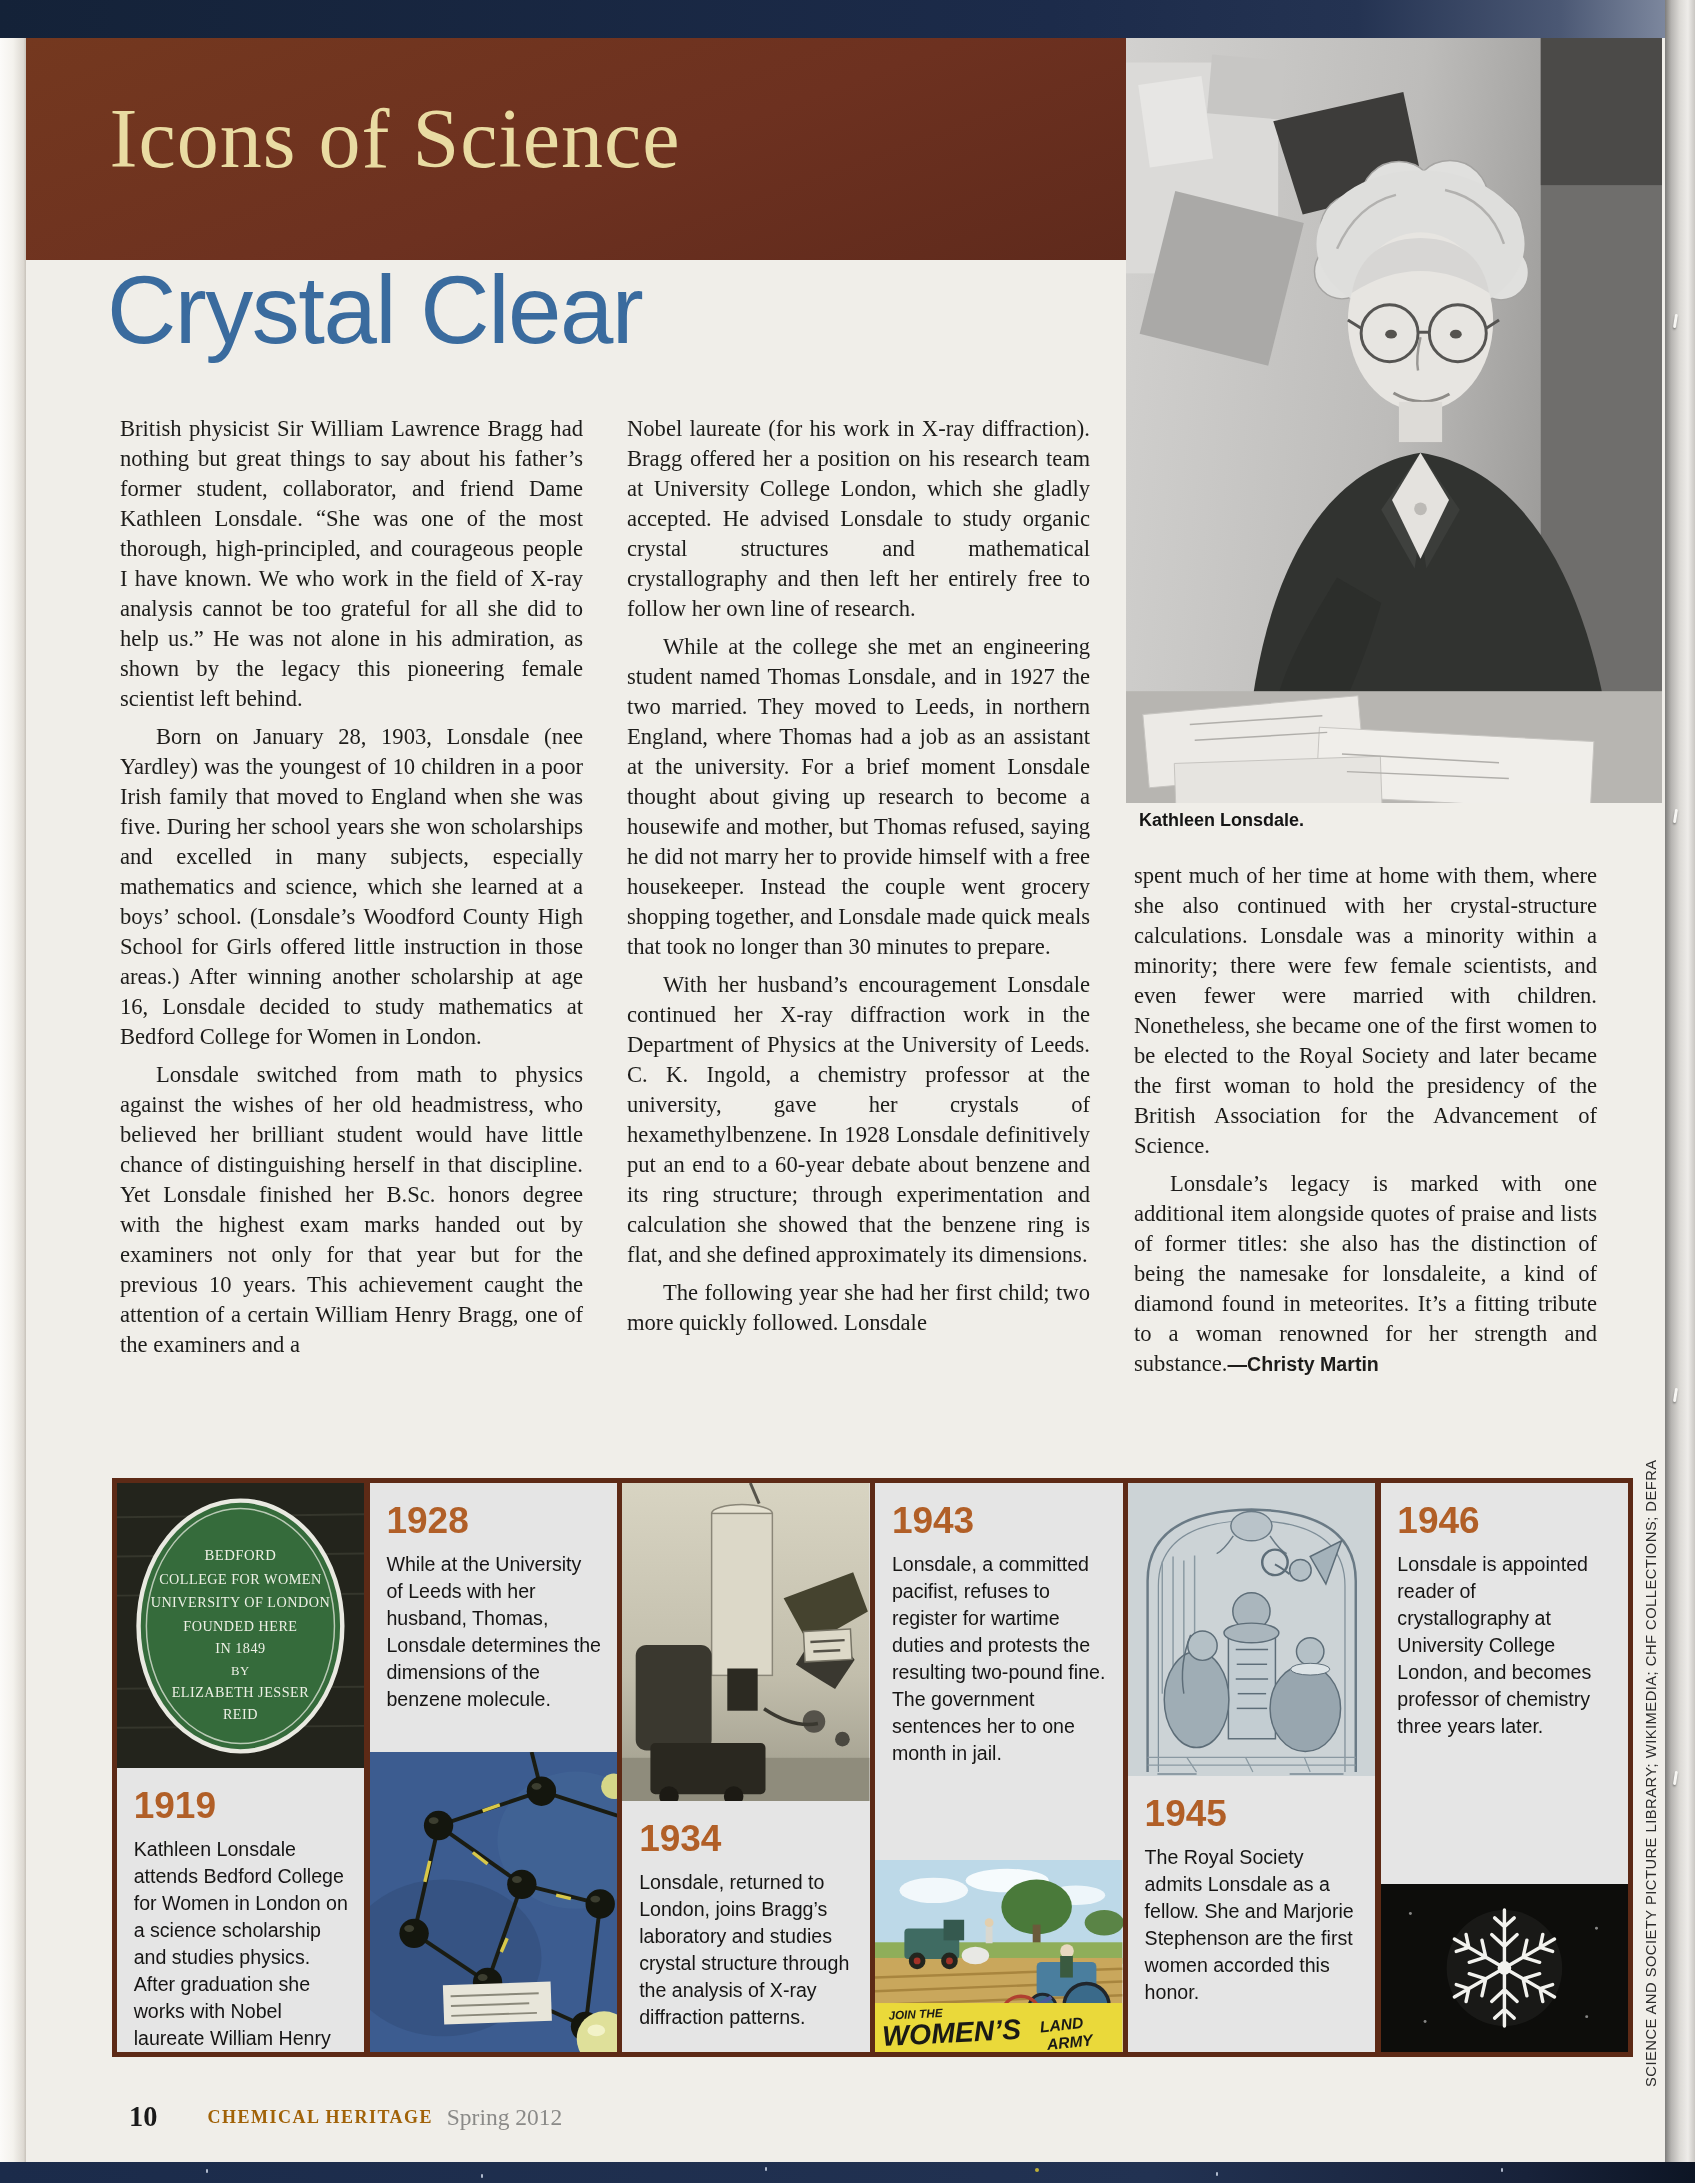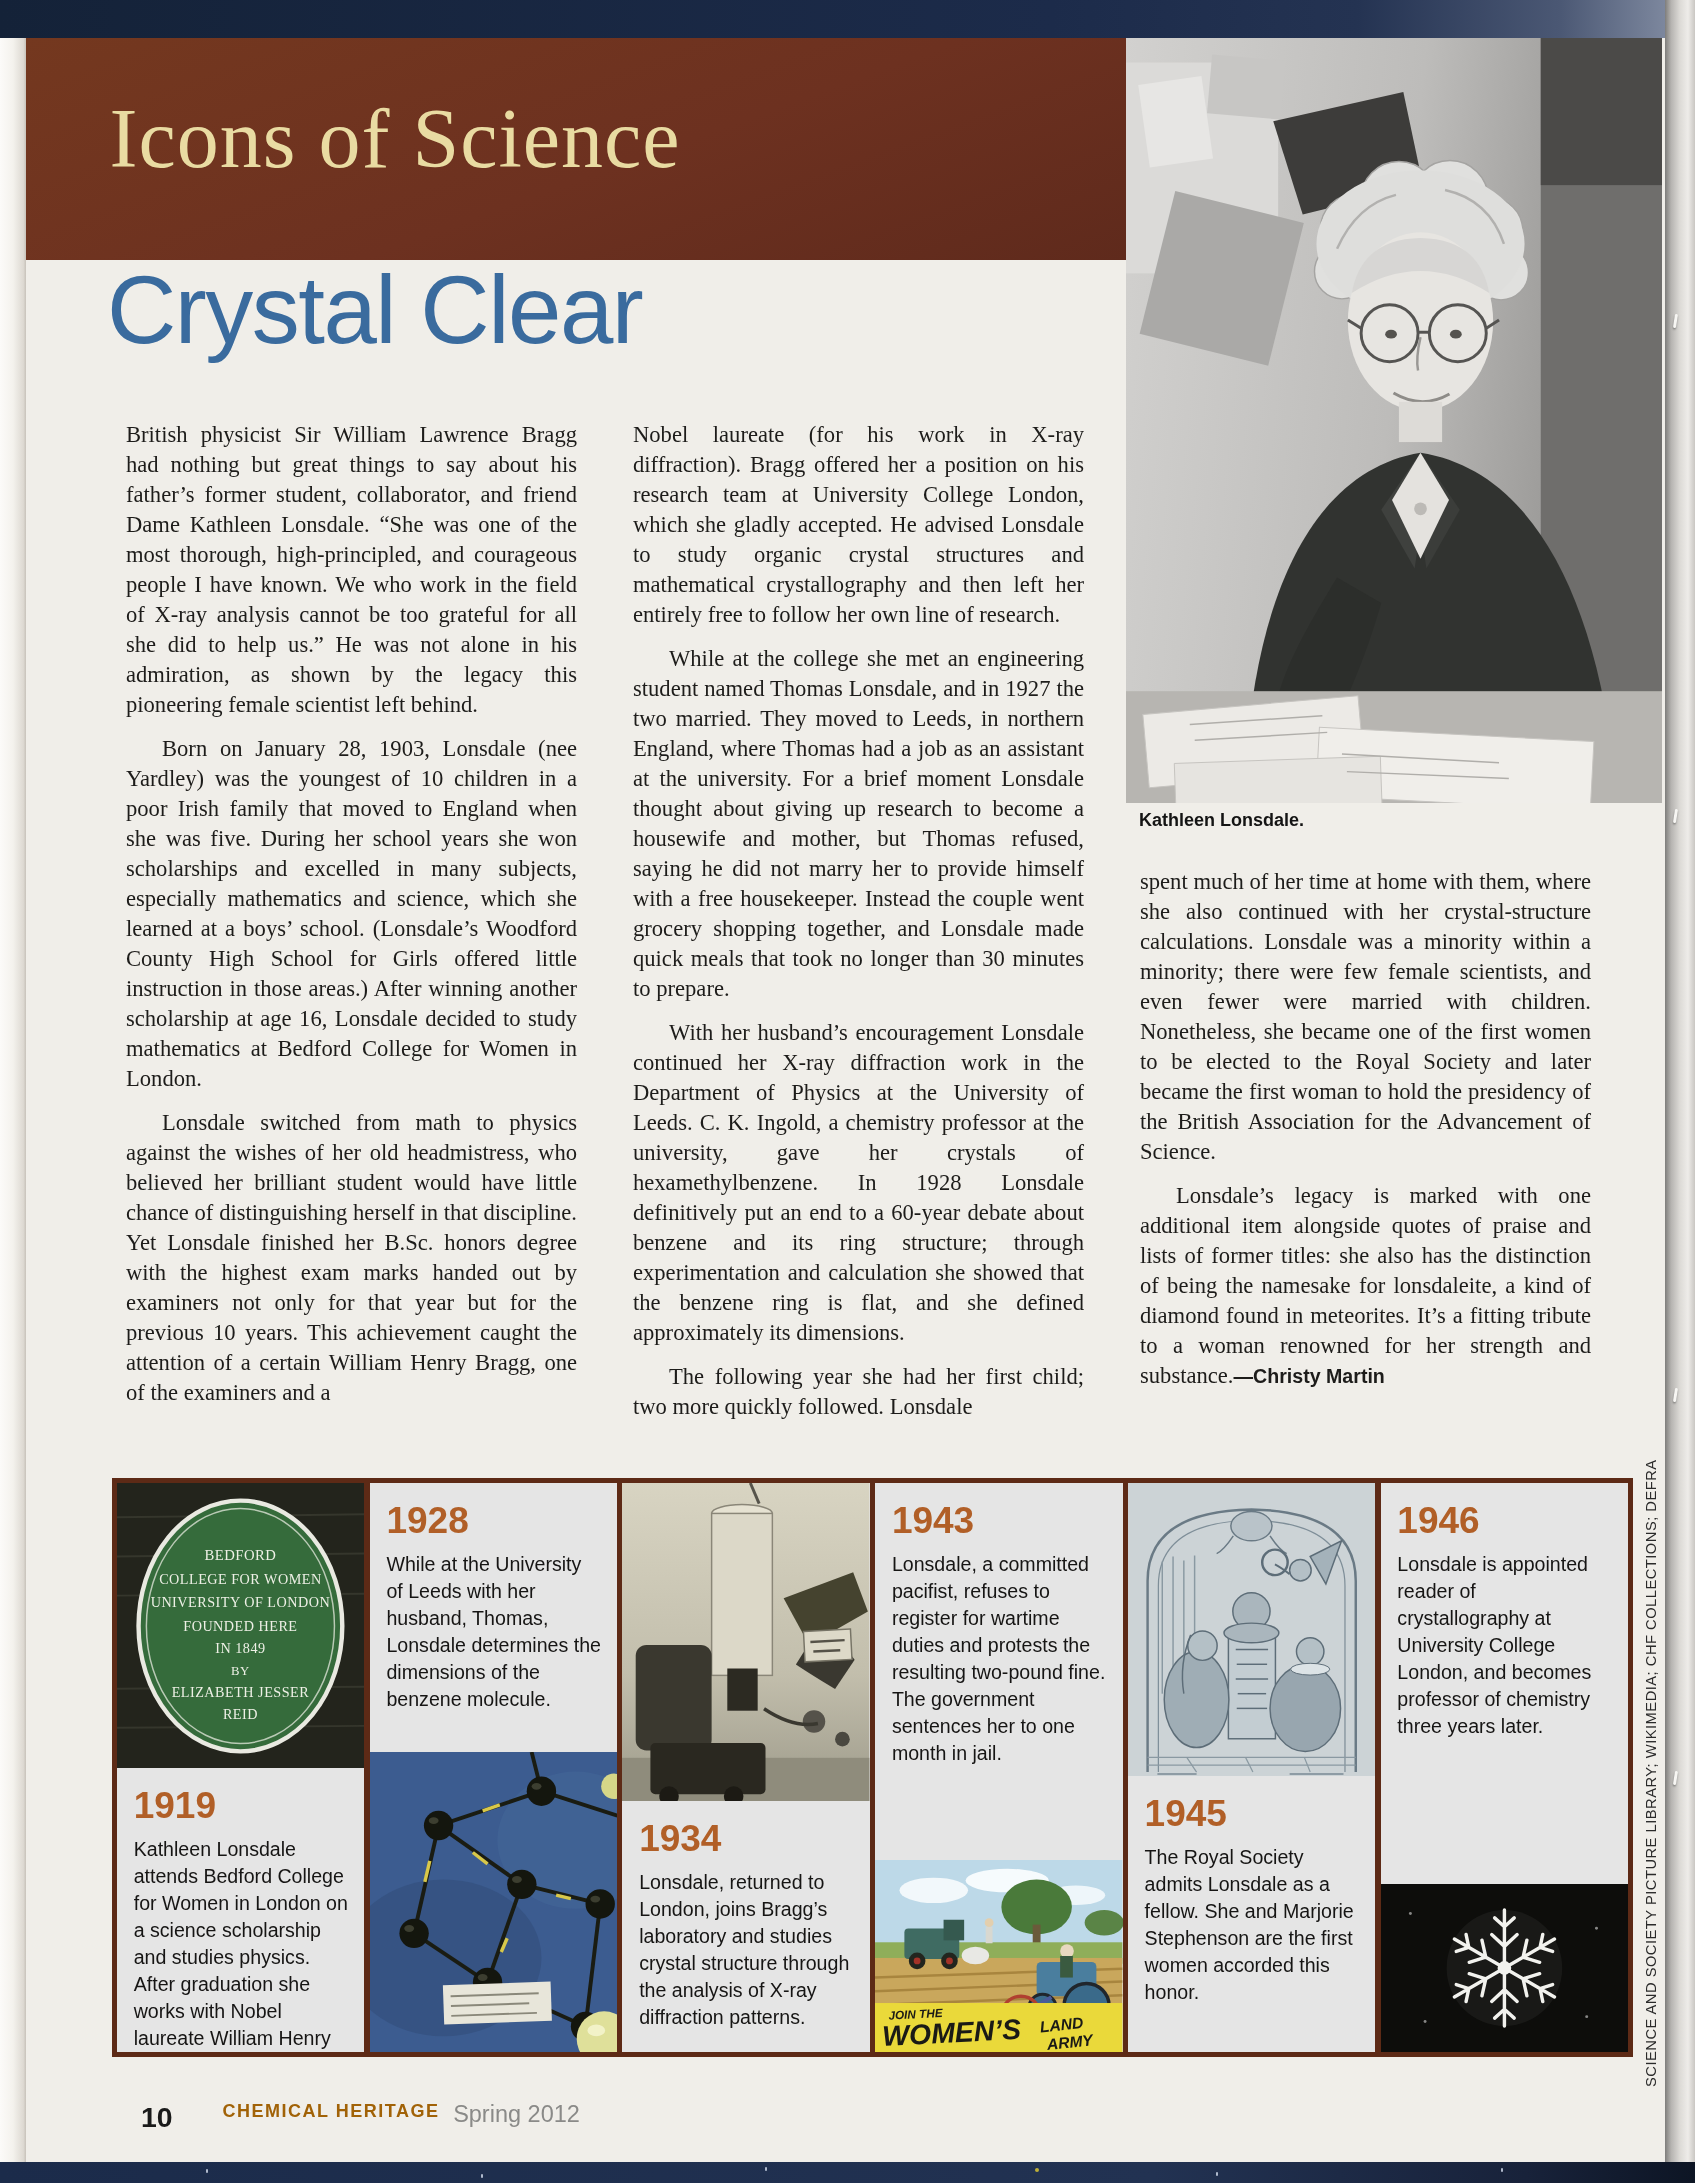--- a/index.html
+++ b/index.html
@@ -22,42 +22,42 @@
   .header-band{position:absolute;left:25.5px;top:38px;width:1101px;height:222px;
     background:linear-gradient(160deg,#74381f,#6d3120 55%,#5f2a1c);}
   .section-label{position:absolute;left:84px;top:59px;font-family:"Liberation Serif",serif;
     font-size:84px;line-height:1;color:#e9dba2;letter-spacing:1px;}
   .page-title{position:absolute;left:107px;top:262px;font-size:96px;line-height:1;
     color:#3a6b9e;letter-spacing:-1.5px;}
   
   .col{position:absolute;top:406px;width:479px;height:1060px;overflow:hidden;
     font-family:"Liberation Serif",serif;font-size:22.6px;line-height:30px;color:#1d1c1a;
     text-align:justify;}
-  .col p{margin:14px;}
+  .col p{margin:8px;}
   .col p.ind{text-indent:36px;}
   #col1{left:112px;} #col2{left:619px;} #col3{left:1126px;top:853px;height:616px;}
   .byline{font-family:"Liberation Sans",sans-serif;font-weight:bold;font-size:19.6px;}
   
   .portrait{position:absolute;left:1126px;top:38px;width:536px;height:765px;}
   .portrait svg{display:block;width:100%;height:100%;}
   .photo-caption{position:absolute;left:1139px;top:810px;font-size:18px;font-weight:bold;color:#141414;}
   
   .timeline{position:absolute;left:112px;top:1478px;width:1521px;height:579px;box-sizing:border-box;
     background:#5d2a16;border:5.4px solid #5d2a16;display:grid;grid-template-columns:repeat(6,1fr);gap:5.4px;}
   .cell{background:#e5e5e5;display:flex;flex-direction:column;overflow:hidden;}
   .cell .art{flex:0 0 auto;}
   .cell .art svg{display:block;width:100%;height:100%;}
   .cell .txt{padding:13.7px 15.7px 0 16.7px;}
   .art.bottom{margin-top:auto;}
   .year{font-size:37px;font-weight:bold;color:#b15f27;line-height:1;margin:4.9px 0 12.8px;}
   .tl-text{font-size:19.6px;line-height:27px;color:#161514;}
   
   .credit{position:absolute;left:1643px;top:2087px;transform-origin:0 0;transform:rotate(-90deg);
     font-size:14.7px;letter-spacing:0.5px;color:#2a2a2a;white-space:nowrap;}
-  .footer{position:absolute;left:141px;top:2101px;display:flex;align-items:flex-start;}
+  .footer{position:absolute;left:129px;top:2101px;display:flex;align-items:center;font-family:Liberation Serif, serif;}
   .footer .num{font-size:28.4px;font-weight:bold;color:#1a1a1a;}
   .footer .mag{margin-left:50px;font-size:18px;font-weight:bold;letter-spacing:1.5px;color:#a16207;}
   .footer .issue{margin-left:13.7px;font-size:23.5px;color:#8a8a88;}
 </style>
 </head>
 <body>
 
 <div class="page">
 
   <div class="top-strip"></div>

